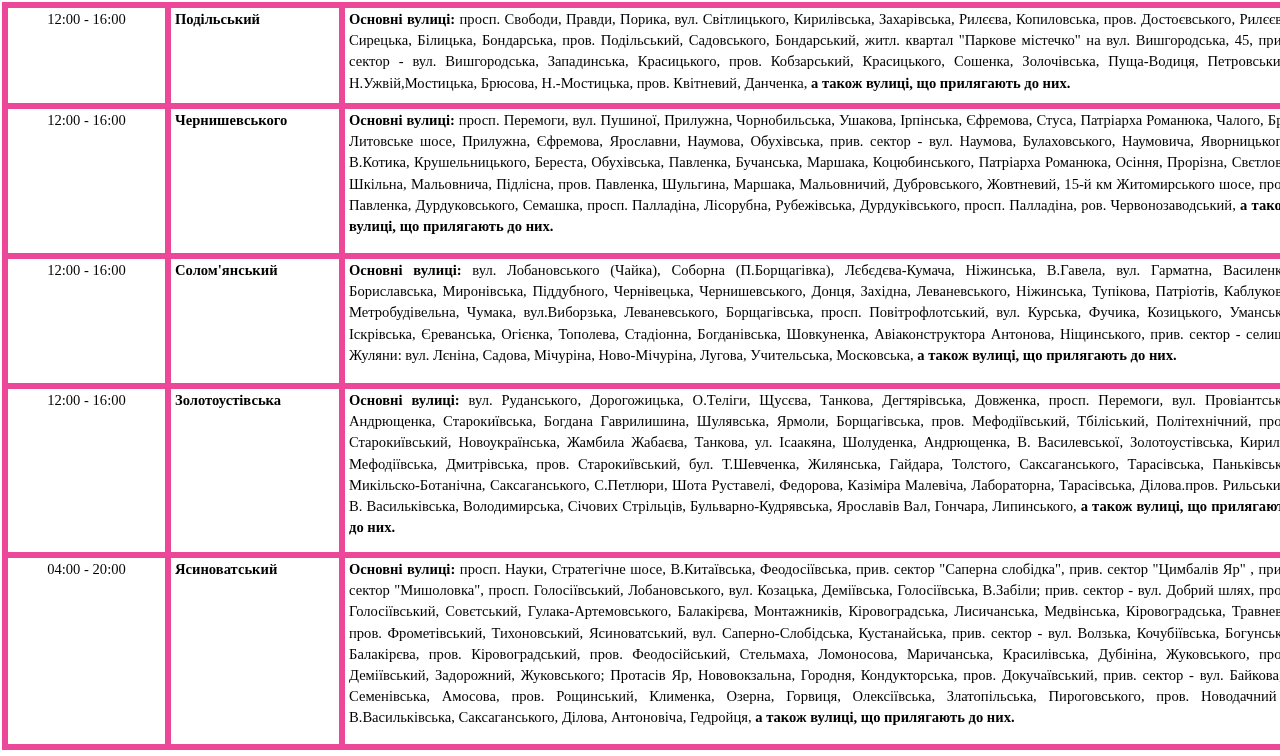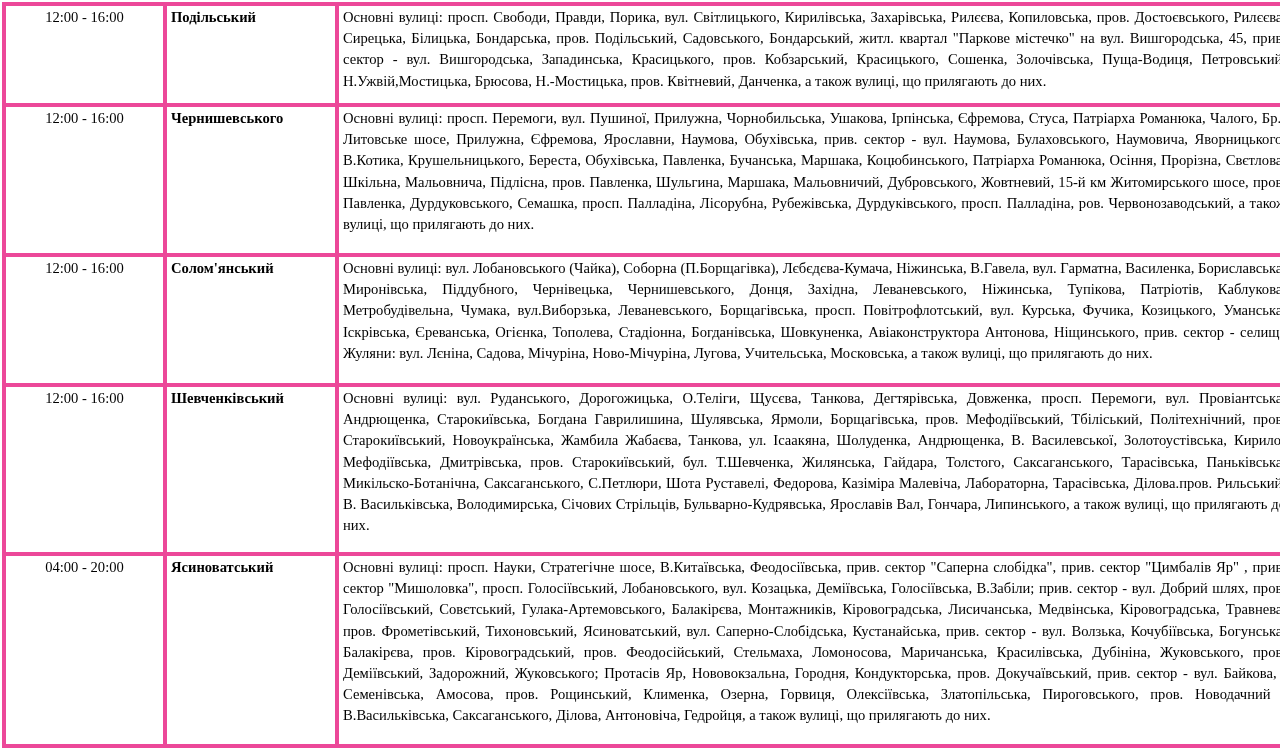--- a/index.html
+++ b/index.html
@@ -19,40 +19,40 @@
   table.schedule {
     border-collapse: collapse;
     width: 100%;
     table-layout: fixed;
     font-family: "Liberation Serif", "DejaVu Serif", serif;
     font-size: 14.6px;
     color: #000000;
     background: #ffffff;
   }
   table.schedule td {
-    border: 4px solid #ec4899;
+    border: 6px solid #ec4899;
     vertical-align: top;
     padding: 1px 4px 2px 4px;
     line-height: 21.2px;
   }
   td.col-time {
     width: 149px;
     text-align: center;
     white-space: nowrap;
   }
   td.col-district {
     width: 160px;
     font-weight: bold;
     text-align: left;
   }
   td.col-streets {
     width: 943px;
     text-align: justify;
   }
-  .bold-seg { font-weight: normal; margin-top: 44px; }
+  .bold-seg { font-weight: bold; margin-top: 44px; }
 </style>
 </head>
 <body>
 
 <div class="schedule-wrap">
   <table class="schedule">
     <tbody>
       <tr style="height:101px;">
         <td class="col-time">12:00 - 16:00</td>
         <td class="col-district">Подільський</td>
@@ -63,21 +63,21 @@
         <td class="col-district">Чернишевського</td>
         <td class="col-streets"><span class="bold-seg">Основні вулиці:</span><span> просп. Перемоги, вул. Пушиної, Прилужна, Чорнобильська, Ушакова, Ірпінська, Єфремова, Стуса, Патріарха Романюка, Чалого, Бр.-Литовське шосе,  Прилужна, Єфремова, Ярославни, Наумова, Обухівська, прив. сектор - вул. Наумова, Булаховського, Наумовича, Яворницького, В.Котика, Крушельницького, Береста, Обухівська, Павленка, Бучанська, Маршака, Коцюбинського, Патріарха Романюка, Осіння, Прорізна, Свєтлова, Шкільна, Мальовнича, Підлісна, пров. Павленка, Шульгина, Маршака, Мальовничий, Дубровського, Жовтневий, 15-й км Житомирського шосе, пров. Павленка, Дурдуковського, Семашка, просп. Палладіна, Лісорубна, Рубежівська, Дурдуківського, просп. Палладіна, ров. Червонозаводський,  </span><span class="bold-seg">а також вулиці, що прилягають до них.</span></td>
       </tr>
       <tr style="height:130px;">
         <td class="col-time">12:00 - 16:00</td>
         <td class="col-district">Солом'янський</td>
         <td class="col-streets"><span class="bold-seg"> Основні вулиці:</span><span> вул. Лобановського (Чайка), Соборна (П.Борщагівка), Лєбєдєва-Кумача, Ніжинська, В.Гавела, вул. Гарматна, Василенка, Бориславська, Миронівська, Піддубного, Чернівецька, Чернишевського, Донця, Західна, Леваневського, Ніжинська, Тупікова, Патріотів, Каблукова, Метробудівельна, Чумака, вул.Виборзька, Леваневського, Борщагівська, просп. Повітрофлотський, вул. Курська, Фучика, Козицького, Уманська, Іскрівська, Єреванська, Огієнка, Тополева, Стадіонна, Богданівська, Шовкуненка, Авіаконструктора Антонова, Ніщинського,  прив. сектор - селище Жуляни: вул. Лєніна, Садова, Мічуріна, Ново-Мічуріна, Лугова, Учительська, Московська, </span><span class="bold-seg">а також вулиці, що прилягають до них.</span></td>
       </tr>
       <tr style="height:169px;">
         <td class="col-time">12:00 - 16:00</td>
-        <td class="col-district">Шевченківський</td>
+        <td class="col-district">Золотоустівська</td>
         <td class="col-streets"><span class="bold-seg">Основні вулиці:</span><span> вул. Руданського, Дорогожицька, О.Теліги, Щусєва, Танкова, Дегтярівська, Довженка, просп. Перемоги, вул. Провіантська, Андрющенка, Старокиївська, Богдана Гаврилишина, Шулявська, Ярмоли, Борщагівська, пров. Мефодіївський, Тбіліський, Політехнічний, пров. Старокиївський, Новоукраїнська, Жамбила Жабаєва, Танкова, ул. Ісаакяна, Шолуденка, Андрющенка, В. Василевської, Золотоустівська, Кирило-Мефодіївська, Дмитрівська, пров. Старокиївський, бул. Т.Шевченка, Жилянська, Гайдара, Толстого, Саксаганського, Тарасівська, Паньківська, Микільско-Ботанічна,  Саксаганського, С.Петлюри, Шота Руставелі, Федорова, Казіміра Малевіча,  Лабораторна, Тарасівська, Ділова.пров. Рильський, В. Васильківська, Володимирська, Січових Стрільців, Бульварно-Кудрявська, Ярославів Вал, Гончара, Липинського, </span><span class="bold-seg">а також вулиці, що прилягають до них.</span></td>
       </tr>
       <tr style="height:192px;">
         <td class="col-time">04:00 - 20:00</td>
         <td class="col-district">Ясиноватський</td>
         <td class="col-streets"><span class="bold-seg">Основні вулиці:</span><span>  просп. Науки, Стратегічне шосе, В.Китаївська, Феодосіївська, прив. сектор "Саперна слобідка", прив. сектор "Цимбалів Яр" , прив. сектор "Мишоловка", просп. Голосіївський, Лобановського, вул. Козацька, Деміївська, Голосіївська, В.Забіли; прив. сектор - вул. Добрий шлях, пров. Голосіївський, Совєтський, Гулака-Артемовського, Балакірєва, Монтажників, Кіровоградська, Лисичанська, Медвінська, Кіровоградська, Травнева, пров. Фрометівський, Тихоновський, Ясиноватський, вул. Саперно-Слобідська, Кустанайська, прив. сектор - вул. Волзька, Кочубіївська, Богунська, Балакірєва, пров. Кіровоградський, пров. Феодосійський, Стельмаха, Ломоносова, Маричанська, Красилівська, Дубініна, Жуковського, пров. Деміївський, Задорожний, Жуковського; Протасів Яр, Нововокзальна, Городня, Кондукторська, пров. Докучаївський, прив. сектор - вул. Байкова, , Семенівська, Амосова, пров. Рощинський,  Клименка, Озерна, Горвиця, Олексіївська, Златопільська, Пироговського, пров. Новодачний , В.Васильківська, Саксаганського, Ділова, Антоновіча, Гедройця, </span><span class="bold-seg">а також вулиці, що прилягають до них.</span></td>
       </tr>
     </tbody>
   </table>
 </div>

